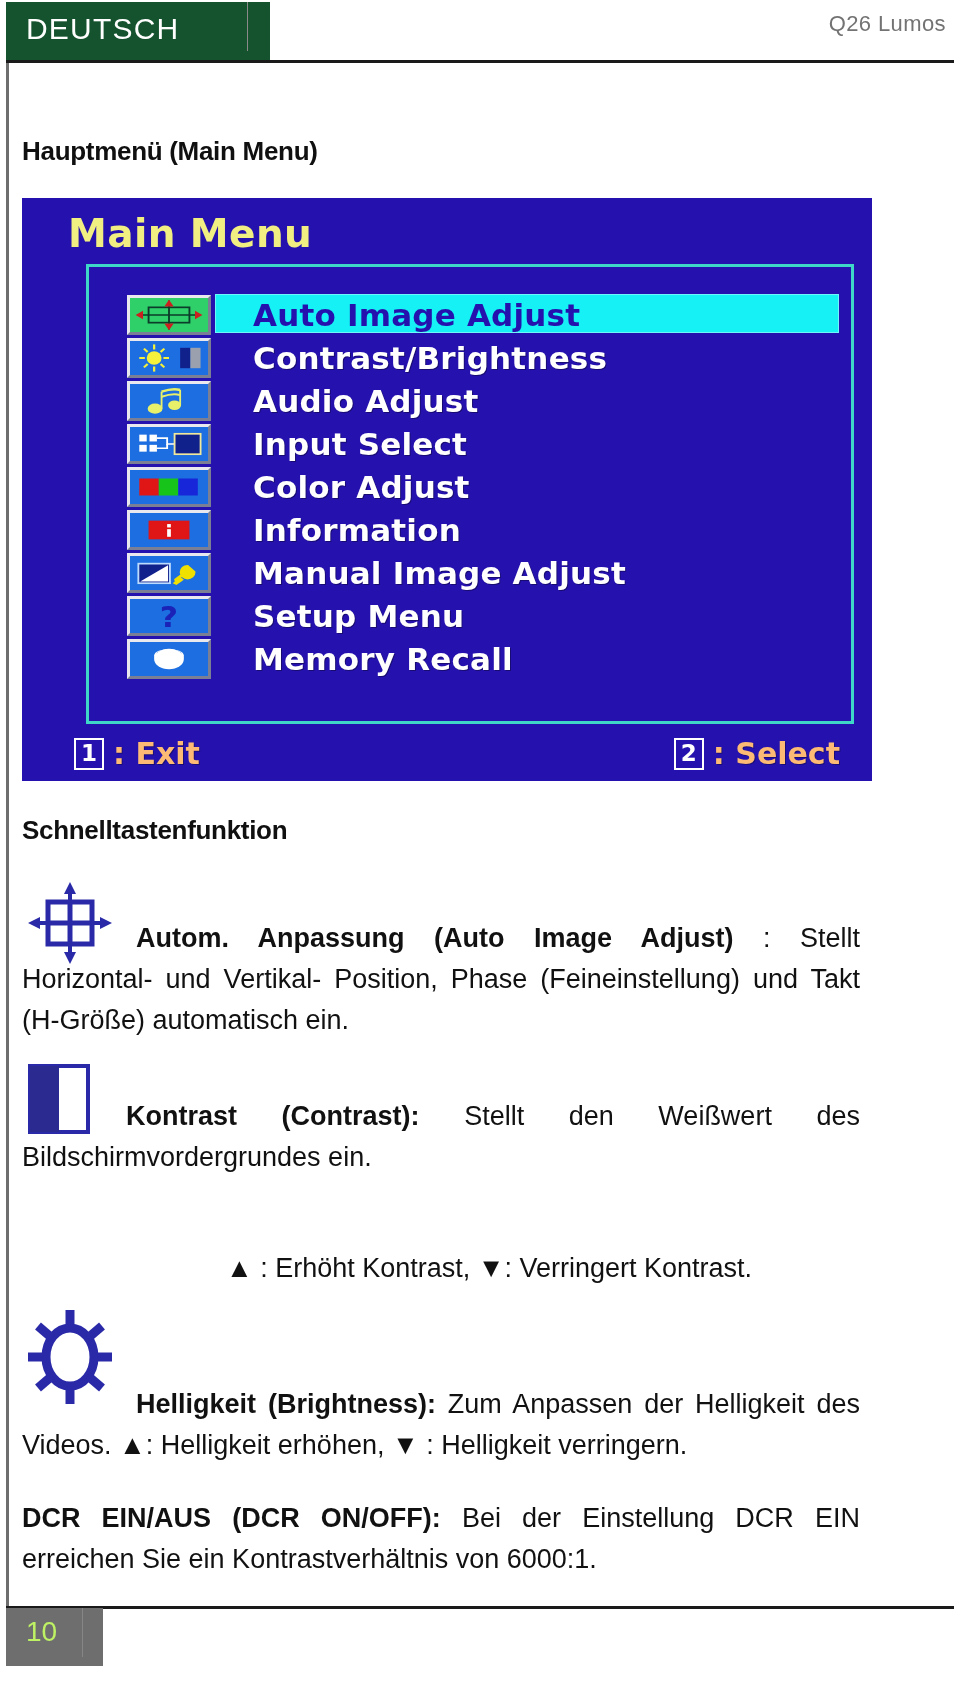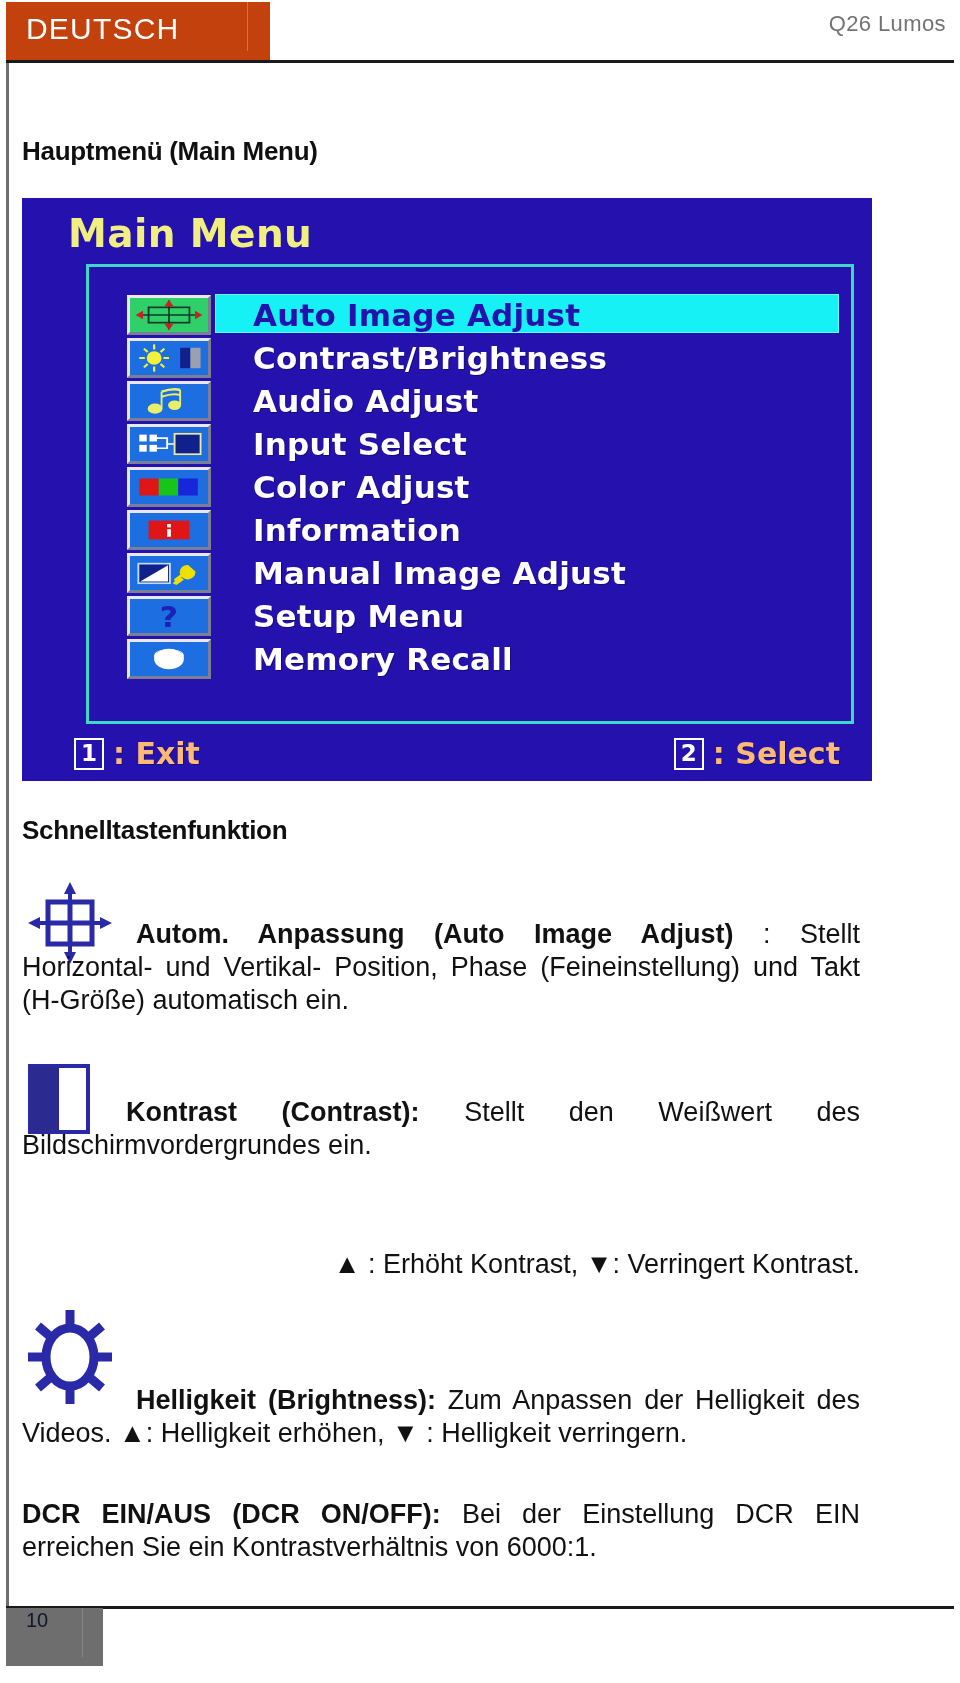--- a/index.html
+++ b/index.html
@@ -33,21 +33,21 @@
     top: 0;
     width: 960px;
     height: 62px;
   }
   .header-tab {
     position: absolute;
     left: 6px;
     top: 2px;
     width: 264px;
     height: 58px;
-    background: #c2410c;
+    background: #14532d;
   }
   .header-tab-inner {
     position: absolute;
     left: 0;
     top: 0;
     right: 22px;
     bottom: 9px;
     border-right: 1px solid #8a8a8a;
   }
   .header-lang {
@@ -212,21 +212,21 @@
     font-family: "DejaVu Sans", sans-serif;
     text-shadow: 1px 1px 0 rgba(0,0,0,0.3);
   }
 
   
   .para {
     position: absolute;
     left: 22px;
     width: 838px;
     font-size: 27px;
-    line-height: 33px;
+    line-height: 41px;
     color: #111111;
     text-align: justify;
   }
   .para b { font-weight: bold; }
 
   .hotkey-icon { position: absolute; }
 
   
   .footer-rule {
     position: absolute;
@@ -248,23 +248,23 @@
     position: absolute;
     left: 0;
     top: 0;
     right: 20px;
     bottom: 9px;
     border-right: 1px solid #868686;
   }
   .footer-page {
     position: absolute;
     left: 20px;
-    top: 1px;
-    font-size: 20px;
-    color: #0f172a;
+    top: 8px;
+    font-size: 28px;
+    color: #bef264;
   }
 </style>
 </head>
 <body>
 
 <div class="page-left-rule"></div>
 
 <div class="header">
   <div class="header-tab">
     <div class="header-tab-inner"></div>
@@ -442,21 +442,21 @@
 
 <div class="hotkey-icon" style="left:28px; top:1064px; width:62px; height:70px;">
   <svg viewBox="0 0 62 70" width="62" height="70">
     <rect x="2" y="2" width="58" height="66" fill="#ffffff" stroke="#2a2aa8" stroke-width="4"></rect>
     <rect x="2" y="2" width="29" height="66" fill="#2a2a90"></rect>
   </svg>
 </div>
 <div class="para" style="top:1096px; text-indent:104px;">
   <b>Kontrast (Contrast): </b><span>Stellt den Weißwert des Bildschirmvordergrundes ein.</span>
 </div>
-<div class="para" style="top:1248px; text-align:right;">▲ : Erhöht Kontrast, ▼: Verringert Kontrast.</div>
+<div class="para" style="top:1248px; text-align:center;margin-left:48px;">▲ : Erhöht Kontrast, ▼: Verringert Kontrast.</div>
 
 <div class="hotkey-icon" style="left:20px; top:1306px; width:100px; height:102px;">
   <svg viewBox="0 0 100 102" width="100" height="102">
     <ellipse cx="50" cy="51" rx="24" ry="29" fill="none" stroke="#2a2aa8" stroke-width="9"></ellipse>
     <g stroke="#2a2aa8" stroke-width="9" stroke-linecap="butt">
       <line x1="50" y1="4" x2="50" y2="22"></line>
       <line x1="50" y1="80" x2="50" y2="98"></line>
       <line x1="8" y1="51" x2="26" y2="51"></line>
       <line x1="74" y1="51" x2="92" y2="51"></line>
       <line x1="18" y1="20" x2="32" y2="32"></line>

